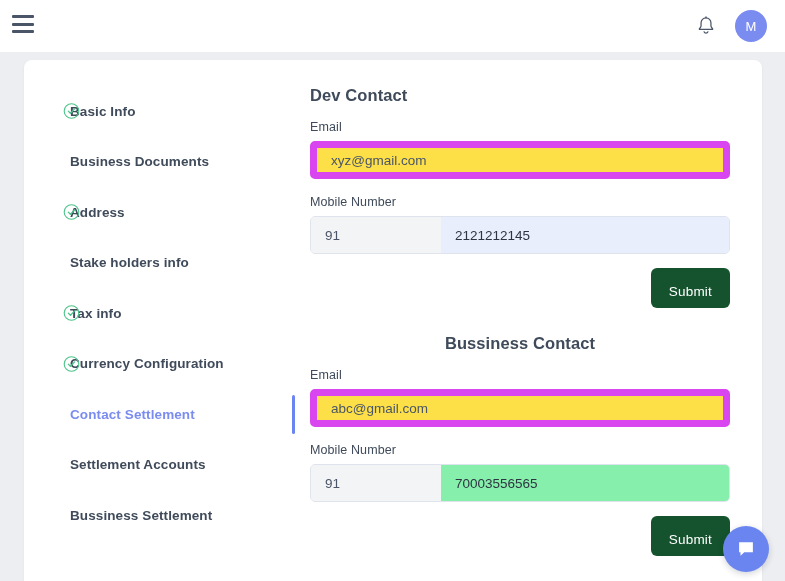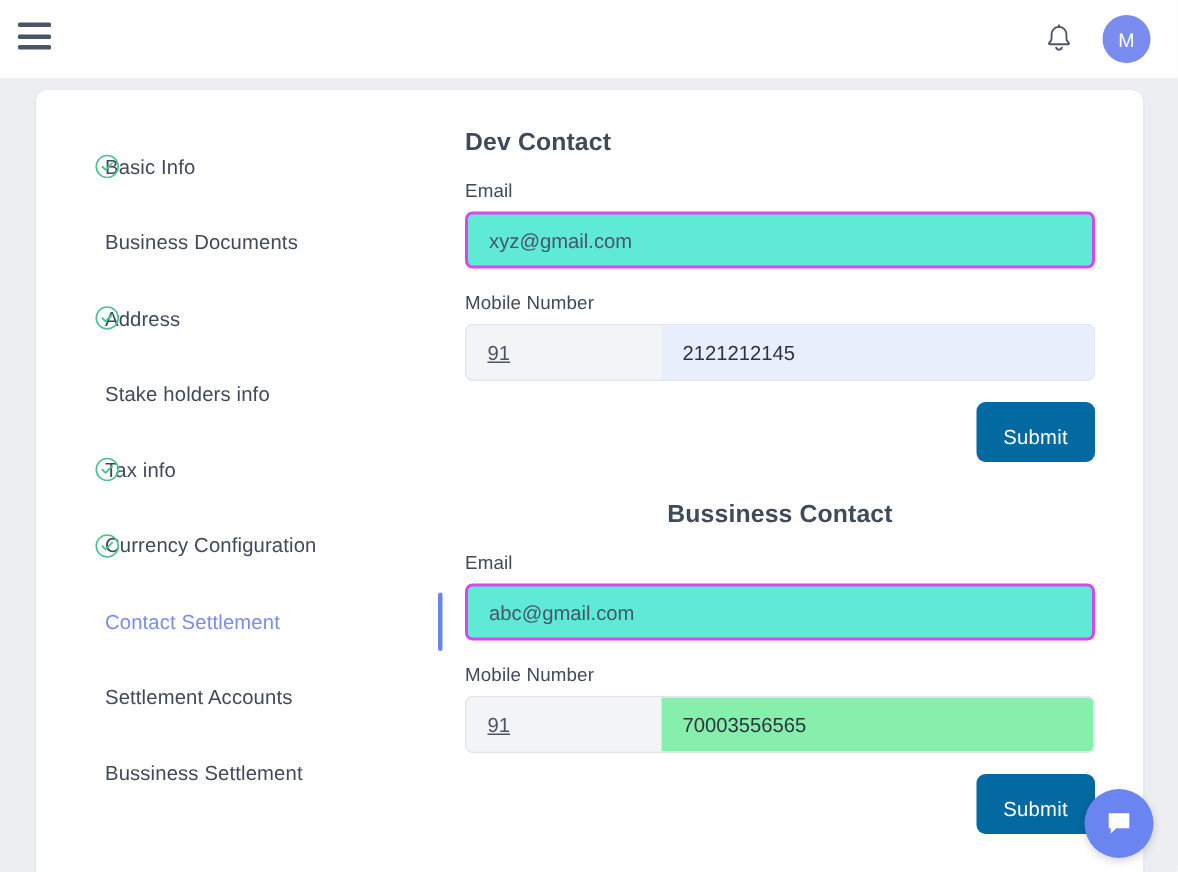--- a/index.html
+++ b/index.html
@@ -134,20 +134,21 @@
     width: 17px;
     height: 17px;
     display: block;
   }
 
   .step-label {
     font-size: 13.5px;
     color: #3f4a5a;
     letter-spacing: 0.1px;
     white-space: nowrap;
+    font-weight: bold;
   }
 
   .step.active .step-label {
     color: #7b8cf0;
   }
 
   .step-indicator {
     position: absolute;
     right: -23px;
     top: 6px;
@@ -180,23 +181,23 @@
   .field-label {
     font-size: 12.5px;
     color: #3f4a5a;
     margin-bottom: 7px;
     letter-spacing: 0.1px;
   }
 
   .text-input {
     width: 420px;
     height: 38px;
-    border: 2px solid #d946ef;
+    border: 7px solid #d946ef;
     border-radius: 5px;
-    background: #5eead4;
+    background: #fde047;
     font-family: "Liberation Sans", sans-serif;
     font-size: 13.5px;
     color: #4a5568;
     padding: 0 14px;
     outline: none;
     display: block;
     margin-bottom: 16px;
   }
 
   .phone-group {
@@ -212,21 +213,20 @@
   .phone-prefix {
     width: 130px;
     height: 100%;
     background: #f3f4f6;
     display: flex;
     align-items: center;
     padding-left: 14px;
     font-size: 13.5px;
     color: #4a5568;
     flex: 0 0 130px;
-    text-decoration: underline;
   }
 
   .phone-number {
     flex: 1 1 auto;
     height: 100%;
     border: none;
     outline: none;
     font-family: "Liberation Sans", sans-serif;
     font-size: 13.5px;
     color: #2e3440;
@@ -238,21 +238,21 @@
     background: #e8eefc;
   }
 
   .submit-row {
     width: 420px;
     display: flex;
     justify-content: flex-end;
   }
 
   .submit-btn {
-    background: #0369a1;
+    background: #14532d;
     color: #ffffff;
     border: none;
     border-radius: 6px;
     font-family: "Liberation Sans", sans-serif;
     font-size: 13.5px;
     padding: 16px 18px;
     height: 40px;
     cursor: pointer;
     letter-spacing: 0.2px;
   }

